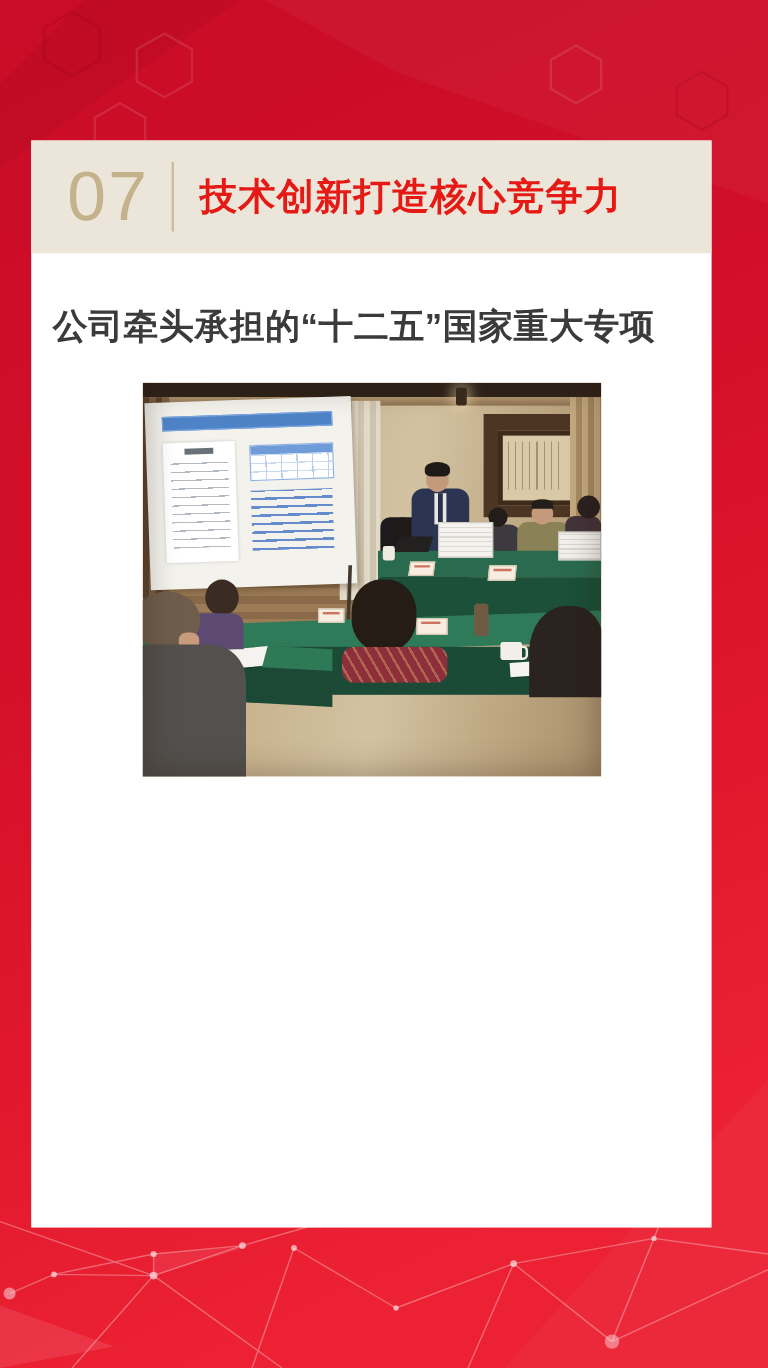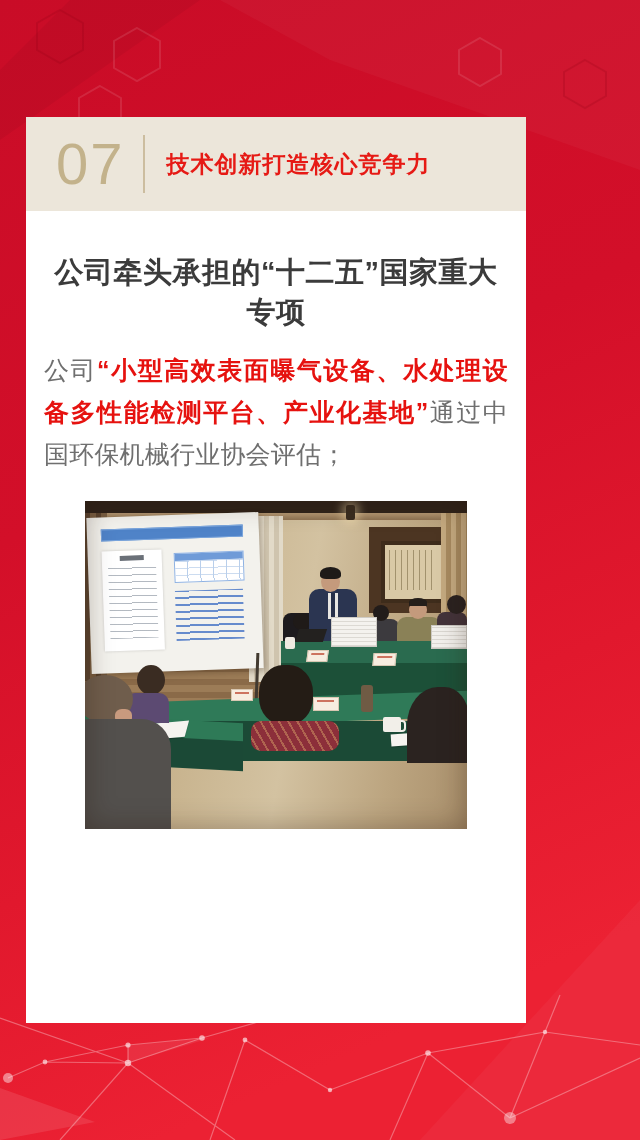--- a/index.html
+++ b/index.html
@@ -5,40 +5,40 @@
   html,body{margin:0;padding:0;}
   body{
     width:640px;height:1140px;position:relative;overflow:hidden;
     font-family:"Liberation Sans","DejaVu Sans",sans-serif;
     background:#d31029;
   }
   .bg{position:absolute;left:0;top:0;width:640px;height:1140px;display:block;}
 
   
   .card{
-    position:absolute;left:26px;top:117px;width:500px;height:906px;
+    position:absolute;left:26px;top:117px;width:567px;height:906px;
     background:#ffffff;overflow:hidden;
   }
   .band{
     height:94px;background:#ece6da;display:flex;align-items:center;
   }
   .band .num{
     font-size:58px;font-weight:300;color:#c3b28b;letter-spacing:2px;
     margin-left:30px;line-height:1;
   }
   .band .divider{
     width:2px;height:58px;background:#ccbd9f;margin:0 22px 0 18px;
   }
   .band .title{
-    font-size:23px;font-weight:700;color:#e61a15;margin:0;letter-spacing:1px;
+    font-size:31px;font-weight:700;color:#e61a15;margin:0;letter-spacing:1px;
   }
   .content{padding:0 18px;}
   .subtitle{
-    text-align:center;font-size:29px;font-weight:700;color:#3b3b3b;
-    margin:42px 0 16px;letter-spacing:0.5px;
+    font-size:29px;font-weight:700;color:#3b3b3b;
+    margin:42px 0 26px;letter-spacing:0.5px;
   }
   .para{
     font-size:25px;line-height:42px;color:#6f6f6f;margin:0 0 26px;
     text-align:justify;letter-spacing:0.2px;
   }
   .seg-red{color:#e6120f;font-weight:700;}
 
   
   .photo{
     position:relative;width:382px;height:328px;margin:14px auto 0;
@@ -194,21 +194,20 @@
   <div class="band">
     <span class="num">07</span>
     <span class="divider"></span>
     <h1 class="title">技术创新打造核心竞争力</h1>
   </div>
 
   <div class="content">
     <h2 class="subtitle">公司牵头承担的“十二五”国家重大专项</h2>
 
 
-    <p class="para"><span>公司</span><span class="seg-red">“小型高效表面曝气设备、水处理设备多性能检测平台、产业化基地”</span><span>通过中国环保机械行业协会评估；</span></p>
 
 
     <div class="photo">
       <div class="p-wall"></div>
       <div class="p-ceil"></div>
       <div class="p-molding"></div>
       <div class="p-wainscot"></div>
       <div class="p-curt-left"></div>
       <div class="p-curt-mid"></div>
       <div class="p-alcove"></div>

